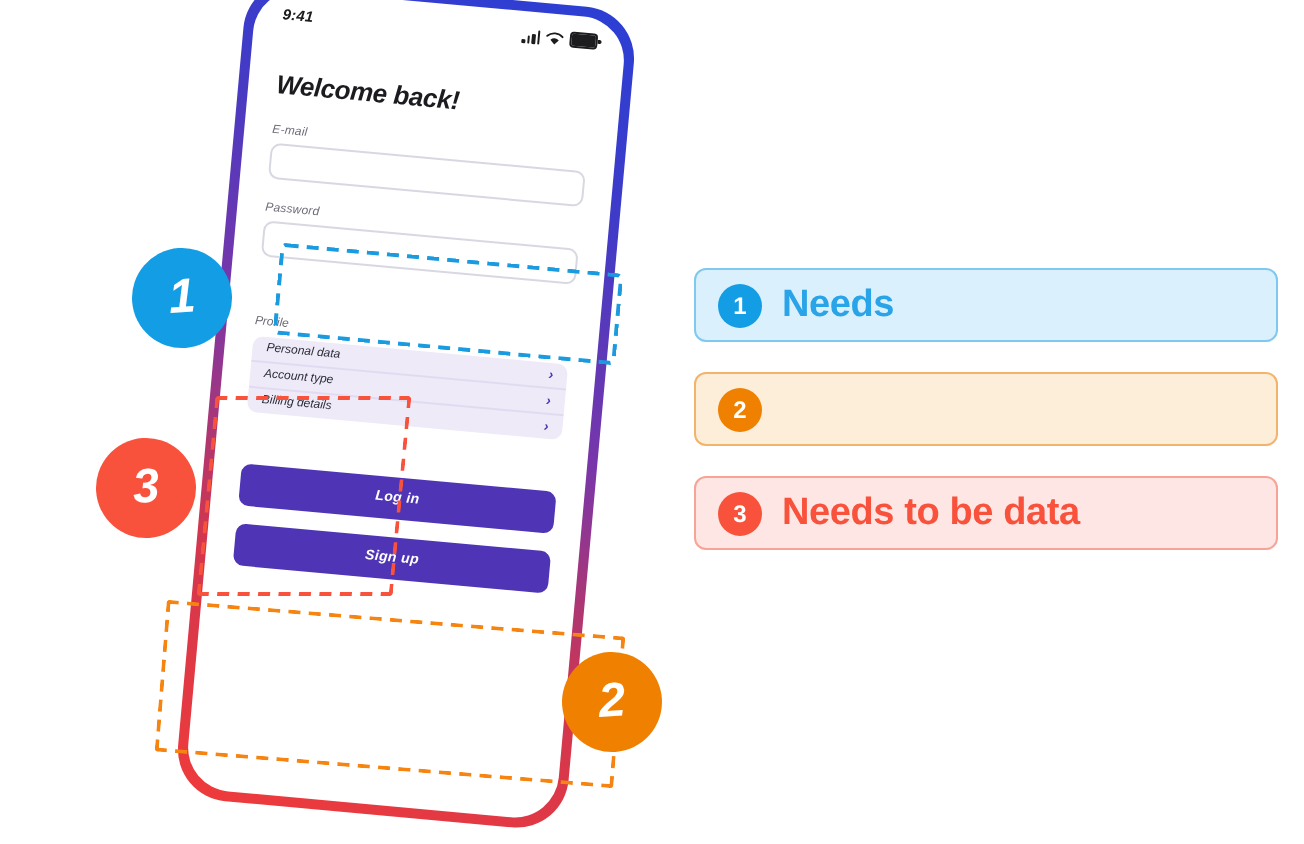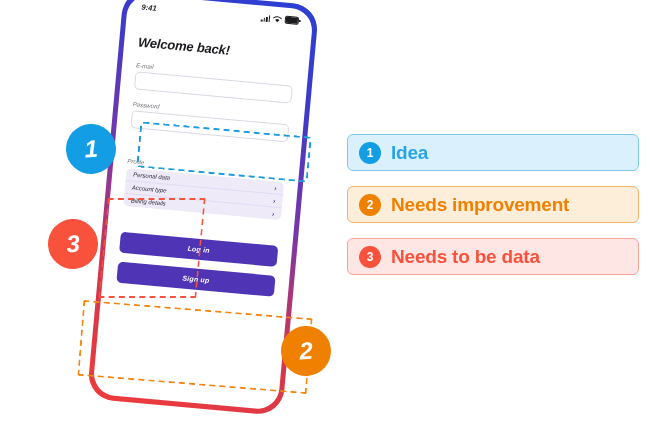--- a/index.html
+++ b/index.html
@@ -329,26 +329,25 @@
 
   <div class="badge-circle" id="badge-1">1</div>
   <div class="badge-circle" id="badge-3">3</div>
   <div class="badge-circle" id="badge-2">2</div>
 </div>
 
 <div id="legend">
 
   <div class="legend-row" id="legend-row-1">
     <span class="legend-num">1</span>
-    <span class="legend-label">Idea</span>
+    <span class="legend-label">Needs</span>
   </div>
 
   <div class="legend-row" id="legend-row-2">
     <span class="legend-num">2</span>
-    <span class="legend-label">Needs improvement</span>
   </div>
 
   <div class="legend-row" id="legend-row-3">
     <span class="legend-num">3</span>
     <span class="legend-label">Needs to be data</span>
   </div>
 
 </div>
 
 </body></html>

